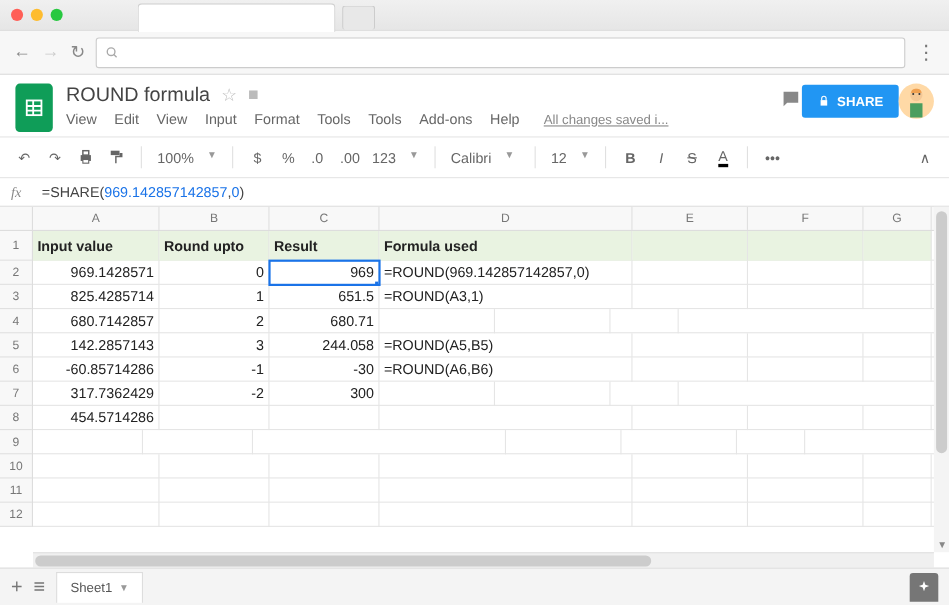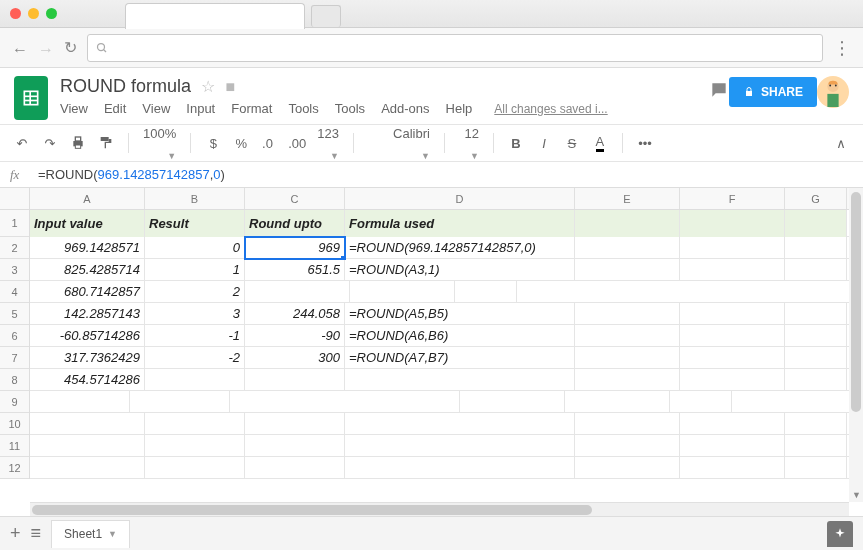--- a/index.html
+++ b/index.html
@@ -33,21 +33,21 @@
   .header-right { display: flex; align-items: center; }
   .comment-icon { color: #888; font-size: 18px; }
   .share-btn { background: #2196f3; color: #fff; font-weight: bold; font-size: 12px; padding: 8px 14px; border-radius: 3px; display: flex; align-items: center; gap: 6px; }
   .avatar { width: 32px; height: 32px; border-radius: 50%; background: #ffd9a6; display: flex; align-items: center; justify-content: center; overflow: hidden; }
   .avatar svg { width: 30px; height: 30px; }
 
   
   .tb { height: 38px; border-top: 1px solid #e5e5e5; border-bottom: 1px solid #e5e5e5; display: flex; align-items: center; padding: 0 10px; gap: 4px; color: #666; font-size: 13px; }
   .tb .sep { width: 1px; height: 20px; background: #e0e0e0; margin: 0 6px; }
   .tb-btn { min-width: 24px; height: 24px; display: flex; align-items: center; justify-content: center; cursor: default; }
-  .tb-dd { display: flex; align-items: flex-end; gap: 10px; padding: 0 4px; flex-direction: column; }
+  .tb-dd { display: flex; align-items: flex-start; gap: 10px; padding: 0 4px; }
   .tb-dd .arr { font-size: 9px; color: #999; margin-left: 2px; }
   .font-name { min-width: 70px; }
   .font-size { min-width: 28px; text-align: center; }
   .collapse { margin-left: auto; }
 
   
   .fx-bar { height: 26px; border-bottom: 1px solid #ddd; display: flex; align-items: center; padding: 0 10px; font-size: 13px; color: #555; }
   .fx-label { font-style: italic; font-family: Georgia, serif; color: #888; width: 28px; }
   .fx-content { font-family: Arial; }
   .fx-content .op { color: #444; }
@@ -57,21 +57,21 @@
   
   .grid-wrap { overflow: hidden; position: relative; }
   .col-headers { display: flex; height: 22px; border-bottom: 1px solid #ddd; background: #f8f8f8; }
   .corner { width: 30px; border-right: 1px solid #ddd; }
   .ch { border-right: 1px solid #e0e0e0; text-align: center; font-size: 11px; color: #777; line-height: 22px; }
   .ch.A { width: 115px; } .ch.B { width: 100px; } .ch.C { width: 100px; } .ch.D { width: 230px; }
   .ch.E { width: 105px; } .ch.F { width: 105px; } .ch.G { width: 62px; }
   .rows-area { display: flex; }
   .row-headers { width: 30px; background: #f8f8f8; border-right: 1px solid #ddd; }
   .rh { height: 22px; line-height: 22px; border-bottom: 1px solid #e0e0e0; text-align: center; font-size: 11px; color: #777; }
-  .cells { flex: 1; font-style: italic; }
+  .cells { flex: 1; }
   .row { display: flex; height: 22px; border-bottom: 1px solid #e5e5e5; }
   .cell { height: 22px; line-height: 22px; padding: 0 4px; border-right: 1px solid #e5e5e5; font-size: 13px; overflow: hidden; white-space: nowrap; }
   .cell.A { width: 115px; text-align: right; } .cell.B { width: 100px; text-align: right; } .cell.C { width: 100px; text-align: right; }
   .cell.D { width: 230px; text-align: left; } .cell.E { width: 105px; } .cell.F { width: 105px; } .cell.G { width: 62px; }
   .row.hdr .cell { background: #e9f3e1; font-weight: bold; color: #222; text-align: left; }
   .row.hdr .cell.A, .row.hdr .cell.B, .row.hdr .cell.C, .row.hdr .cell.D { text-align: left; }
   .cell.selected { outline: 2px solid #1a73e8; outline-offset: -1px; position: relative; }
   .cell.selected::after { content: ''; position: absolute; right: -2px; bottom: -2px; width: 5px; height: 5px; background: #1a73e8; }
   .rh.first { height: 27px; line-height: 27px; }
   .row.hdr { height: 27px; } .row.hdr .cell { height: 27px; line-height: 27px; }
@@ -222,21 +222,21 @@
       <span style="border-bottom:3px solid #000;">A</span>
     </div>
   <div class="sep"></div>
   <div class="tb-btn">•••</div>
   <div class="tb-btn collapse">∧</div>
 </div>
 
 <div class="fx-bar">
   <span class="fx-label">fx</span>
   <span class="fx-content">
-    <span class="fn">=ROUND(</span><span class="num">969.142857142857</span><span class="op">,</span><span class="num">0</span><span class="fn">)</span>
+    <span class="fn">=SHARE(</span><span class="num">969.142857142857</span><span class="op">,</span><span class="num">0</span><span class="fn">)</span>
   </span>
 </div>
 
 <div class="content-area">
 <div class="grid-wrap">
   <div class="col-headers">
     <div class="corner"></div>
     <div class="ch A">A</div>
     <div class="ch B">B</div>
     <div class="ch C">C</div>
@@ -256,22 +256,22 @@
           <div class="rh">7</div>
           <div class="rh">8</div>
           <div class="rh">9</div>
           <div class="rh">10</div>
           <div class="rh">11</div>
           <div class="rh">12</div>
         </div>
     <div class="cells" id="cells">
           <div class="row hdr">
             <div class="cell A">Input value</div>
+            <div class="cell B">Round upto</div>
             <div class="cell C">Result</div>
-            <div class="cell B">Round upto</div>
             <div class="cell D">Formula used</div>
             <div class="cell E"></div>
             <div class="cell F"></div>
             <div class="cell G"></div>
           </div>
           <div class="row">
             <div class="cell A">969.1428571</div>
             <div class="cell B">0</div>
             <div class="cell C selected">969</div>
             <div class="cell D">=ROUND(969.142857142857,0)</div>
@@ -284,47 +284,47 @@
             <div class="cell B">1</div>
             <div class="cell C">651.5</div>
             <div class="cell D">=ROUND(A3,1)</div>
             <div class="cell E"></div>
             <div class="cell F"></div>
             <div class="cell G"></div>
           </div>
           <div class="row">
             <div class="cell A">680.7142857</div>
             <div class="cell B">2</div>
+            <div class="cell C">680.71</div>
             <div class="cell E"></div>
             <div class="cell F"></div>
             <div class="cell G"></div>
           </div>
           <div class="row">
             <div class="cell A">142.2857143</div>
             <div class="cell B">3</div>
             <div class="cell C">244.058</div>
             <div class="cell D">=ROUND(A5,B5)</div>
             <div class="cell E"></div>
             <div class="cell F"></div>
             <div class="cell G"></div>
           </div>
           <div class="row">
             <div class="cell A">-60.85714286</div>
             <div class="cell B">-1</div>
-            <div class="cell C">-90</div>
+            <div class="cell C">-30</div>
             <div class="cell D">=ROUND(A6,B6)</div>
             <div class="cell E"></div>
             <div class="cell F"></div>
             <div class="cell G"></div>
           </div>
           <div class="row">
             <div class="cell A">317.7362429</div>
             <div class="cell B">-2</div>
             <div class="cell C">300</div>
-            <div class="cell D">=ROUND(A7,B7)</div>
             <div class="cell E"></div>
             <div class="cell F"></div>
             <div class="cell G"></div>
           </div>
           <div class="row">
             <div class="cell A">454.5714286</div>
             <div class="cell B"></div>
             <div class="cell C"></div>
             <div class="cell D"></div>
             <div class="cell E"></div>

